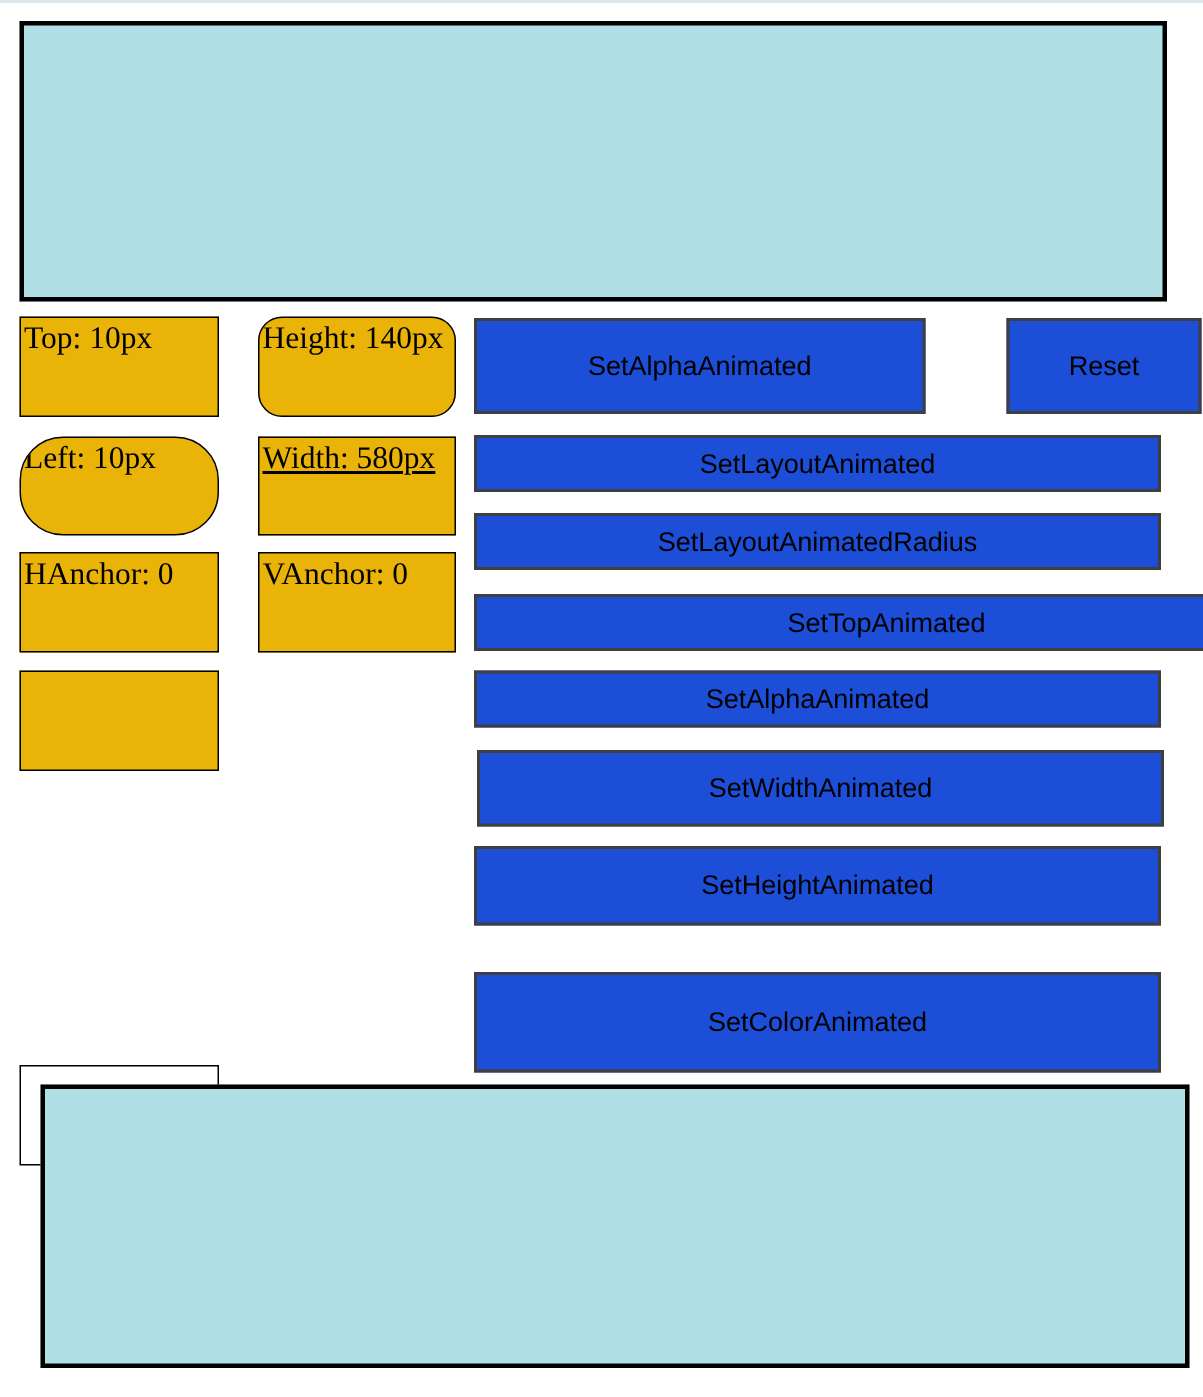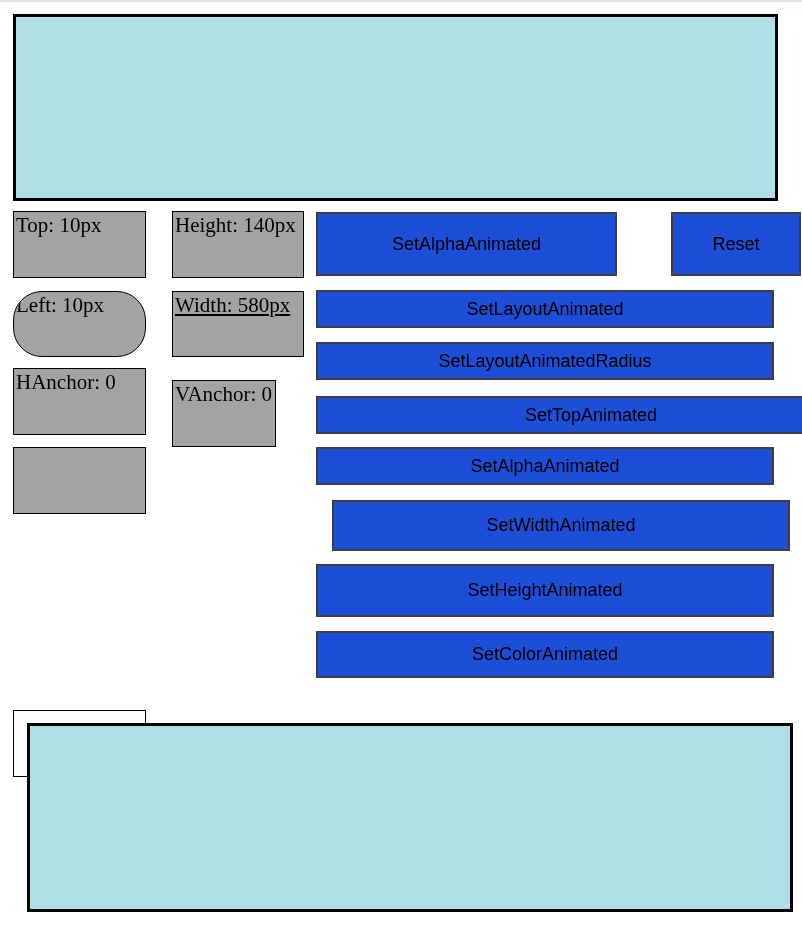--- a/index.html
+++ b/index.html
@@ -21,36 +21,36 @@
   .panel {
     position: absolute;
     background: #b0e0e6;
     border: 3px solid #000000;
   }
   .panel-top    { left: 13px;  top: 14px;  width: 765px; height: 187px; }
   .panel-bottom { left: 27px;  top: 723px; width: 766px; height: 189px; }
 
   .field {
     position: absolute;
-    background: #a3a3a3;
+    background: #eab308;
     border: 1px solid #000000;
     font-family: "Liberation Serif", serif;
     font-size: 21px;
     line-height: 1.15;
     color: #000000;
     padding: 1px 2px;
     overflow: hidden;
     white-space: nowrap;
   }
   .f-top     { left: 13px;  top: 211px; width: 133px; height: 67px; }
-  .f-height  { left: 172px; top: 211px; width: 132px; height: 67px; }
+  .f-height  { left: 172px; top: 211px; width: 132px; height: 67px; border-radius: 16px; }
   .f-left    { left: 13px;  top: 291px; width: 133px; height: 66px; border-radius: 29px; }
   .f-width   { left: 172px; top: 291px; width: 132px; height: 66px; text-decoration: underline; }
   .f-hanchor { left: 13px;  top: 368px; width: 133px; height: 67px; }
-  .f-vanchor { left: 172px; top: 368px; width: 104px; height: 67px; margin-top: 12px; }
+  .f-vanchor { left: 172px; top: 368px; width: 132px; height: 67px; }
   .f-extra   { left: 13px;  top: 447px; width: 133px; height: 67px; }
 
   .box-behind {
     position: absolute;
     left: 13px; top: 710px; width: 133px; height: 67px;
     background: #ffffff;
     border: 1px solid #000000;
   }
 
   .btn {
@@ -66,23 +66,23 @@
     justify-content: center;
     padding: 0;
     cursor: default;
   }
   .b-alpha         { left: 316px; top: 212px; width: 301px; height: 64px; }
   .b-reset         { left: 671px; top: 212px; width: 130px; height: 64px; }
   .b-layout        { left: 316px; top: 290px; width: 458px; height: 38px; }
   .b-layout-radius { left: 316px; top: 342px; width: 458px; height: 38px; }
   .b-top           { left: 316px; top: 396px; width: 550px; height: 38px; }
   .b-left          { left: 316px; top: 447px; width: 458px; height: 38px; }
-  .b-width         { left: 332px; top: 500px; width: 458px; height: 51px; }
+  .b-width         { left: 318px; top: 500px; width: 458px; height: 51px; }
   .b-height        { left: 316px; top: 564px; width: 458px; height: 53px; }
-  .b-color         { left: 316px; top: 631px; width: 458px; height: 47px; }
+  .b-color         { left: 316px; top: 648px; width: 458px; height: 67px; }
 </style>
 </head>
 <body>
 
 <div class="top-strip"></div>
 
 <div class="panel panel-top"></div>
 
 <div class="field f-top">Top: 10px</div>
 <div class="field f-height">Height: 140px</div>

